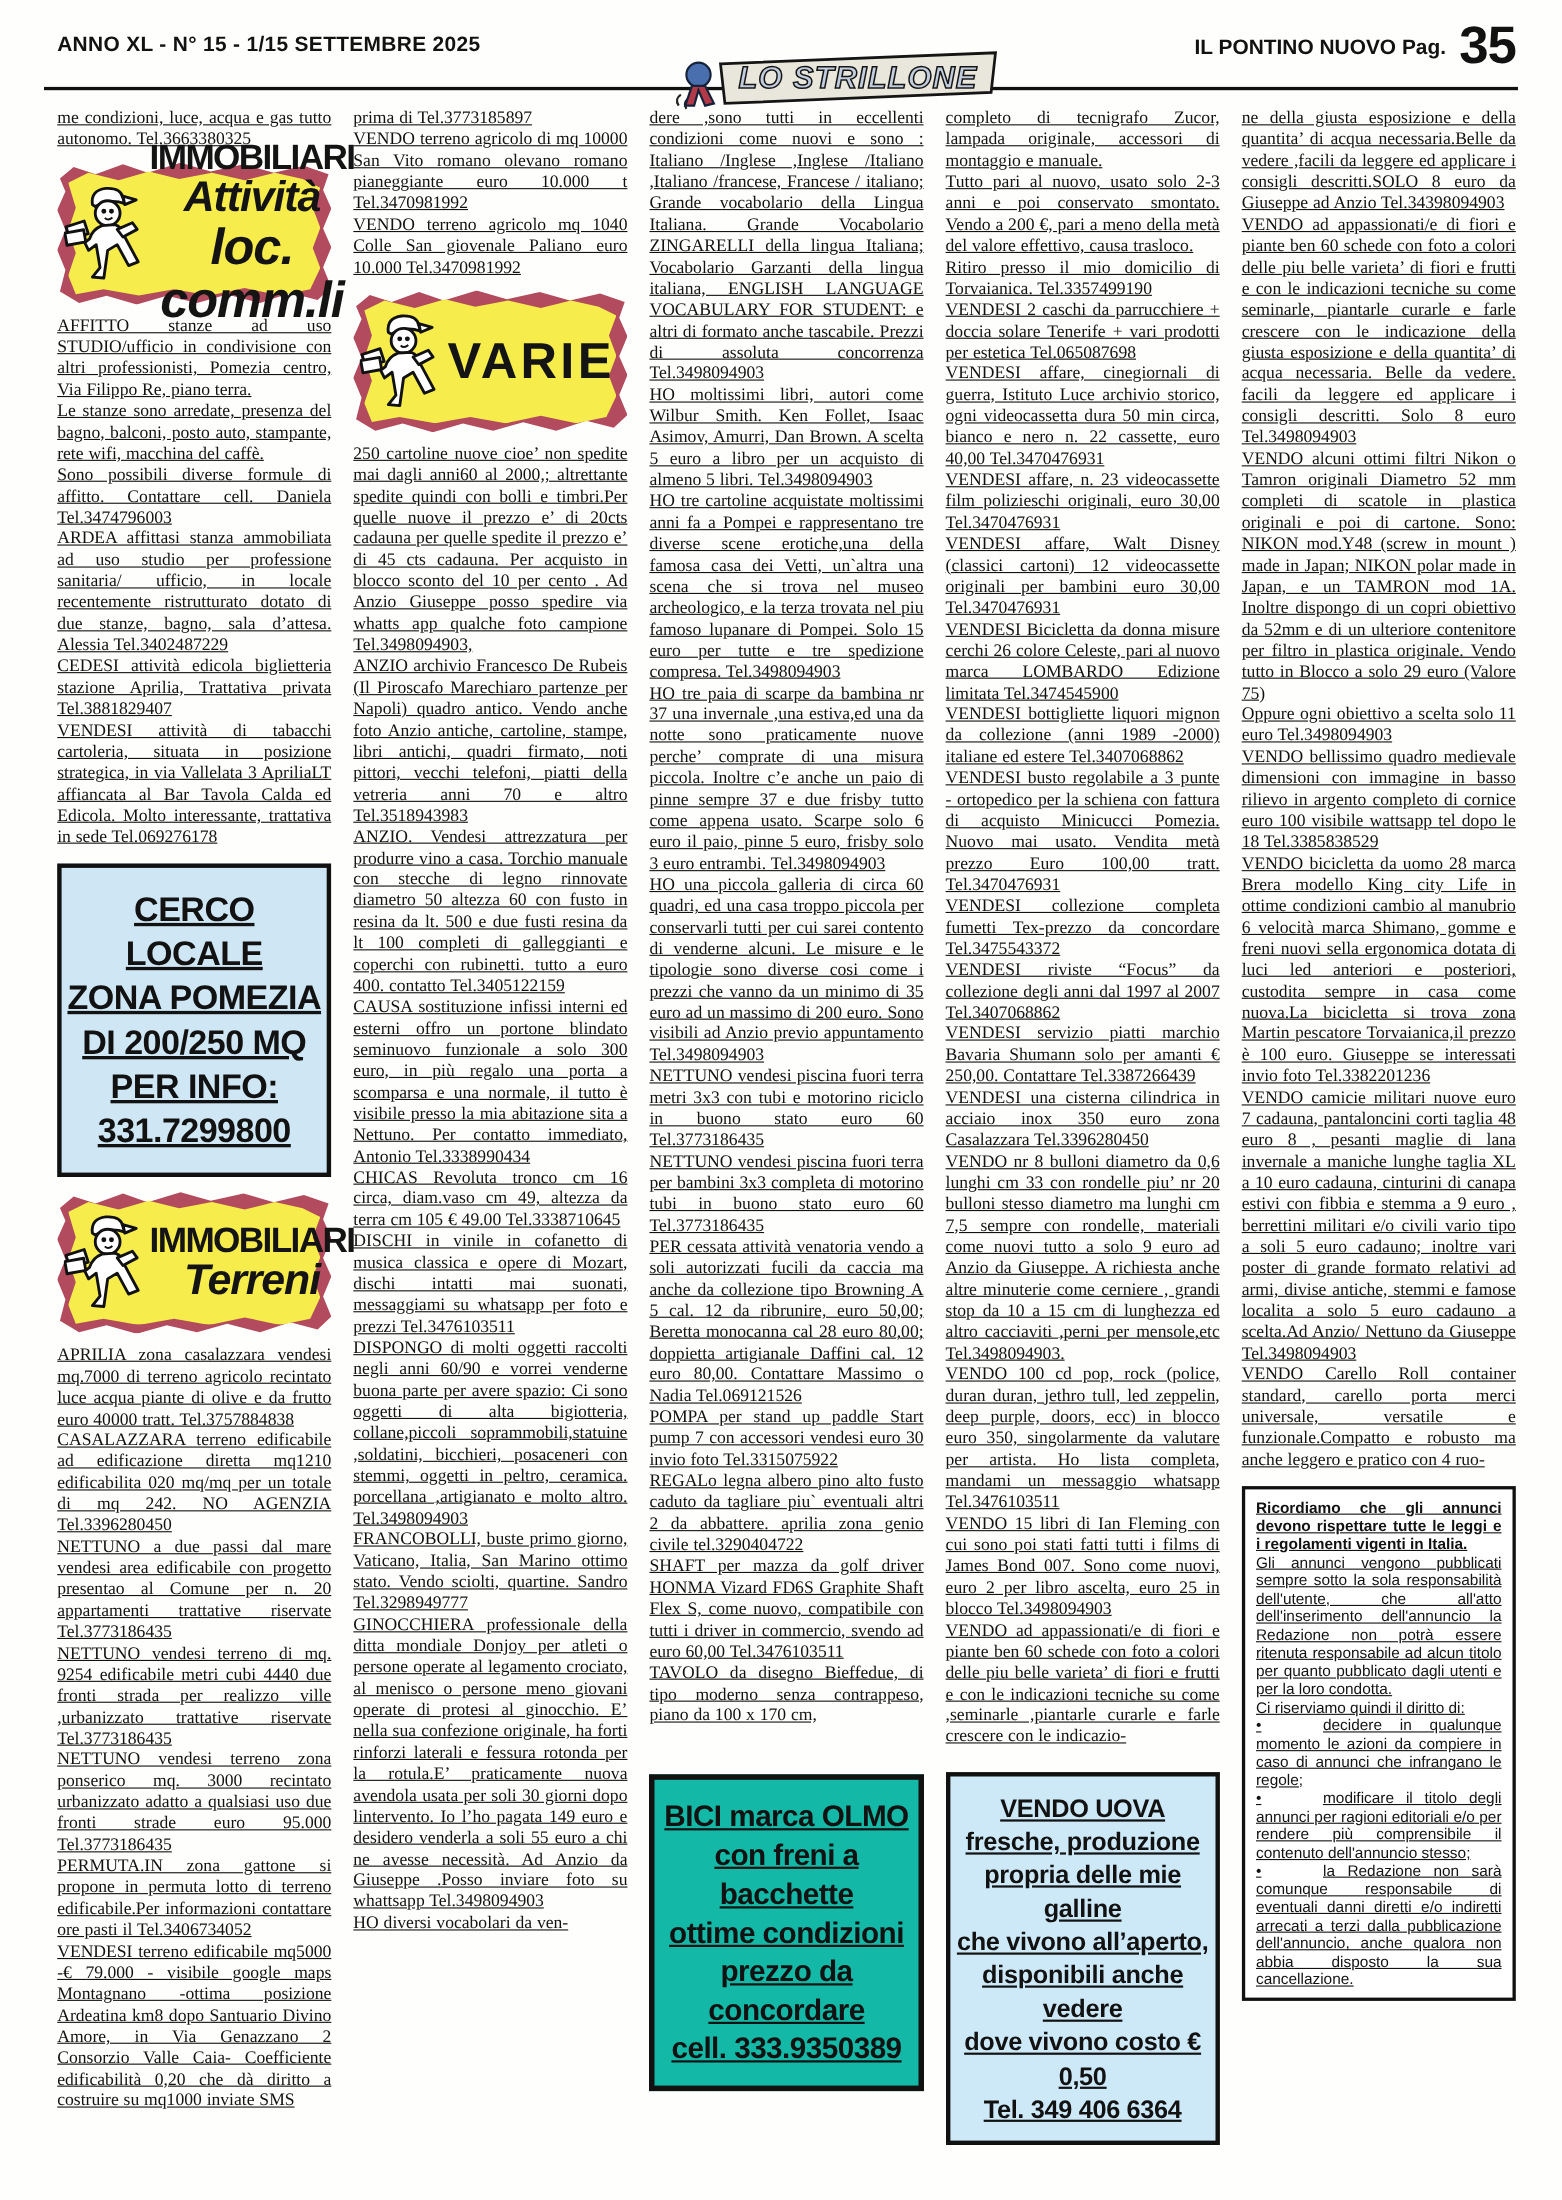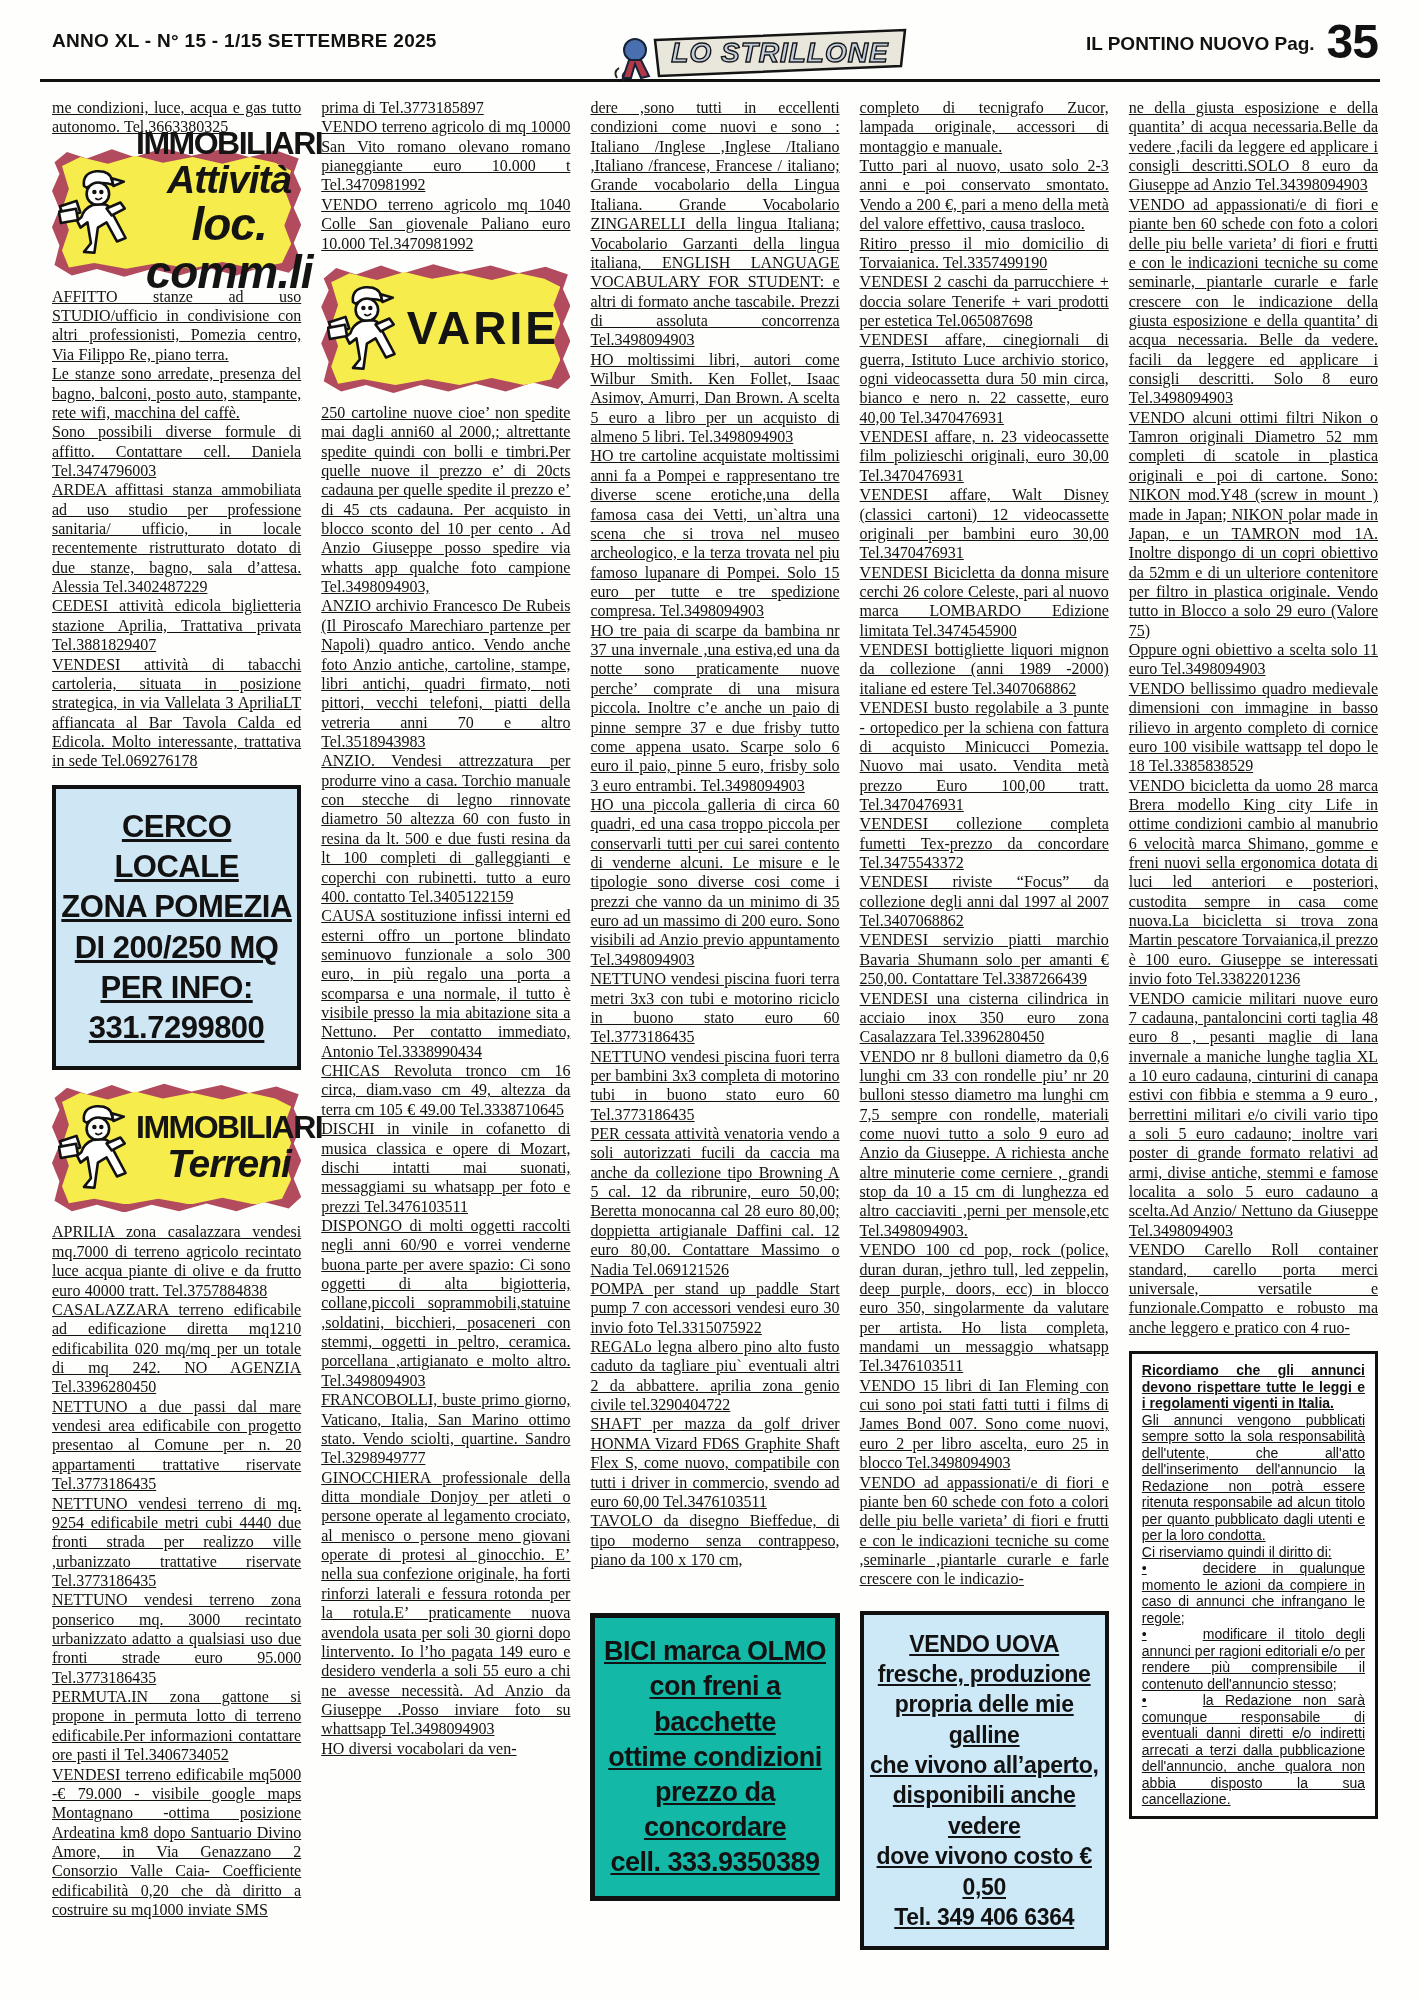--- a/index.html
+++ b/index.html
@@ -12,21 +12,21 @@
   .header{
     position:relative;height:84px;box-sizing:border-box;
     display:flex;justify-content:space-between;align-items:flex-start;
     padding:22px 42px 0 52px;
   }
   .header-rule{position:absolute;left:40px;right:40px;top:79px;height:3px;background:#111;}
   .issue-info{
     font-family:"Liberation Sans",sans-serif;font-weight:bold;font-size:19px;
     letter-spacing:.3px;padding-top:8px;white-space:nowrap;
   }
-  .logo{position:relative;top:2px;z-index:2;width:300px;height:62px;flex:0 0 auto;}
+  .logo{position:relative;top:20px;z-index:2;width:300px;height:62px;flex:0 0 auto;}
   .masthead-right{
     font-family:"Liberation Sans",sans-serif;font-weight:bold;
     display:flex;align-items:flex-end;gap:12px;white-space:nowrap;
   }
   .masthead-title{font-size:19px;margin-bottom:8px;}
   .page-number{font-size:48px;line-height:.85;letter-spacing:-1px;}
   
   .cols{display:flex;gap:20px;padding:14px 42px 0 52px;text-decoration:underline;}
   .col{flex:1 1 0;min-width:0;}
   p.ad{margin:0;font-size:16px;line-height:1.21;text-align:justify;word-spacing:.4px;}

